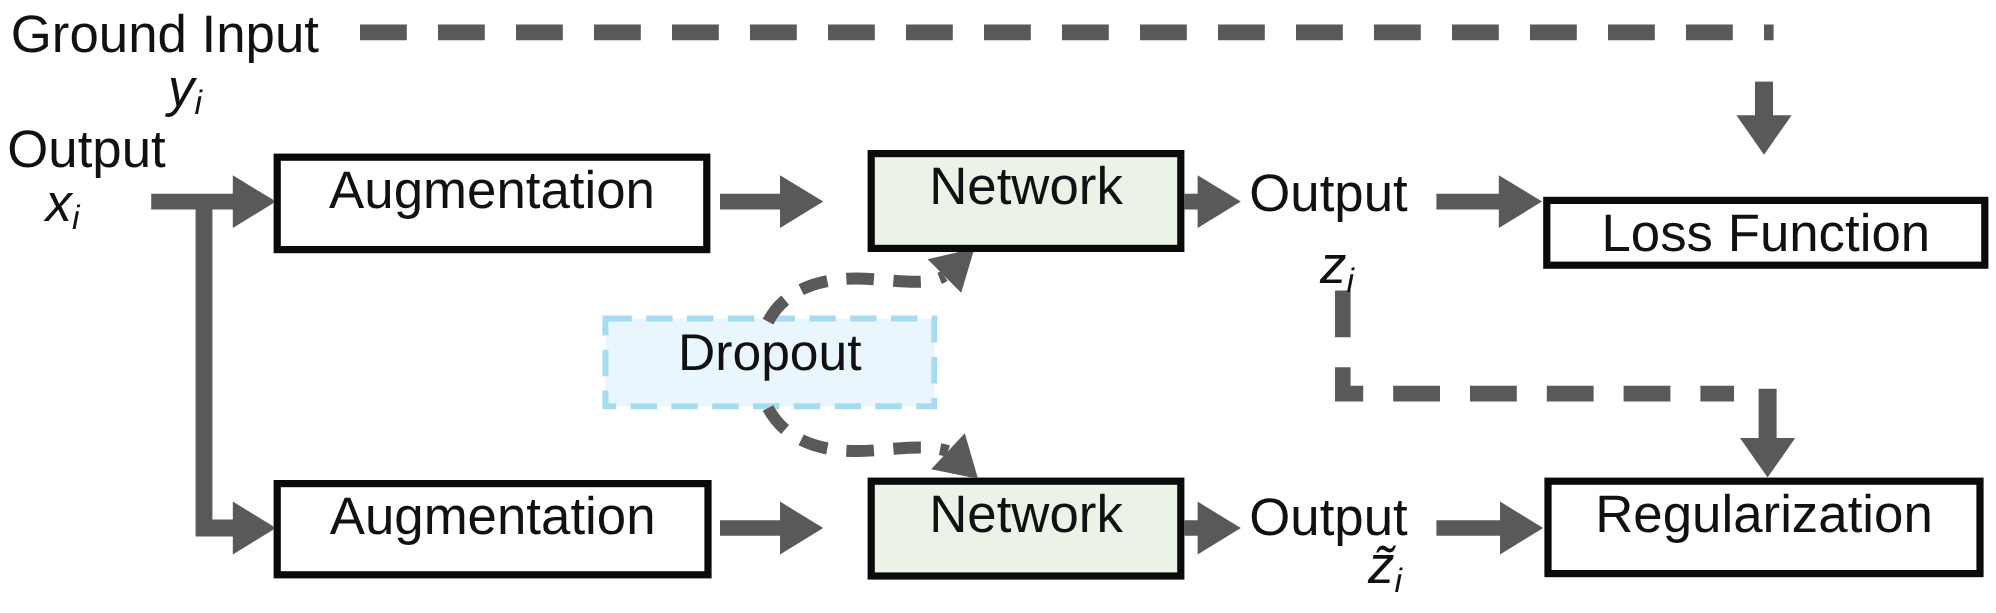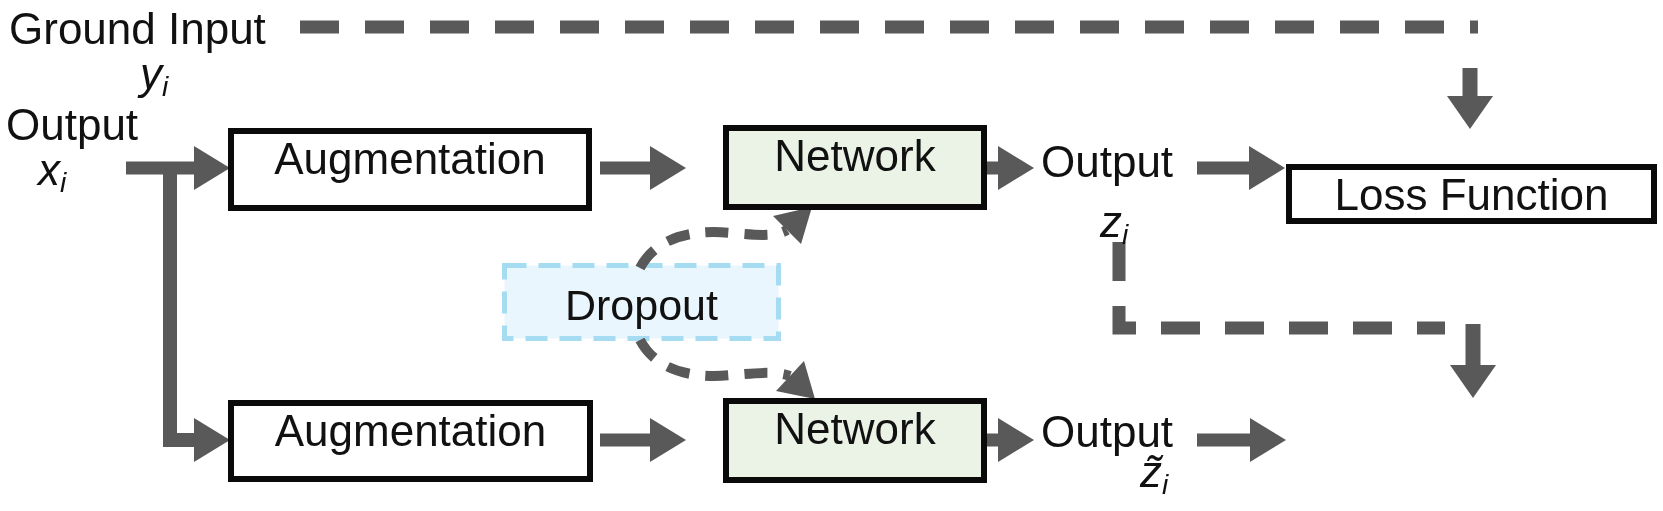--- a/index.html
+++ b/index.html
@@ -55,21 +55,21 @@
 
   .box-aug-top  { left: 228px; top: 128px; width: 364px; height: 83px; }
   .box-net-top  { left: 684px; top: 125px; width: 264px; height: 85px; }
   .box-loss     { left: 1286px; top: 132px; width: 371px; height: 60px; margin-top: 32px; }
   .box-aug-bot  { left: 228px; top: 400px; width: 365px; height: 82px; }
   .box-net-bot  { left: 684px; top: 398px; width: 264px; height: 85px; }
   .box-reg      { left: 1287px; top: 398px; width: 366px; height: 83px; }
 
   .dropout-label {
     position: absolute;
-    left: 502px; top: 266px; width: 279px; height: 78px;
+    left: 502px; top: 255px; width: 279px; height: 78px;
     display: flex; align-items: center; justify-content: center;
     font-size: 43px;
     color: var(--text-color);
   }
 
   
   .label {
     position: absolute;
     font-size: 44px;
     color: var(--text-color);
@@ -163,20 +163,23 @@
   </div>
 
   <div class="box box-aug-bot">
     <span>Augmentation</span>
   </div>
 
   <div class="box green box-net-bot">
     <span>Network</span>
   </div>
 
+  <div class="box box-reg">
+    <span>Regularization</span>
+  </div>
 
   <div class="dropout-label">
     <span>Dropout</span>
   </div>
 
   <div class="label lbl-ground-truth">Ground Input</div>
 
   <div class="math math-y"><i>y</i><sub>i</sub></div>
 
   <div class="label lbl-input">Output</div>

